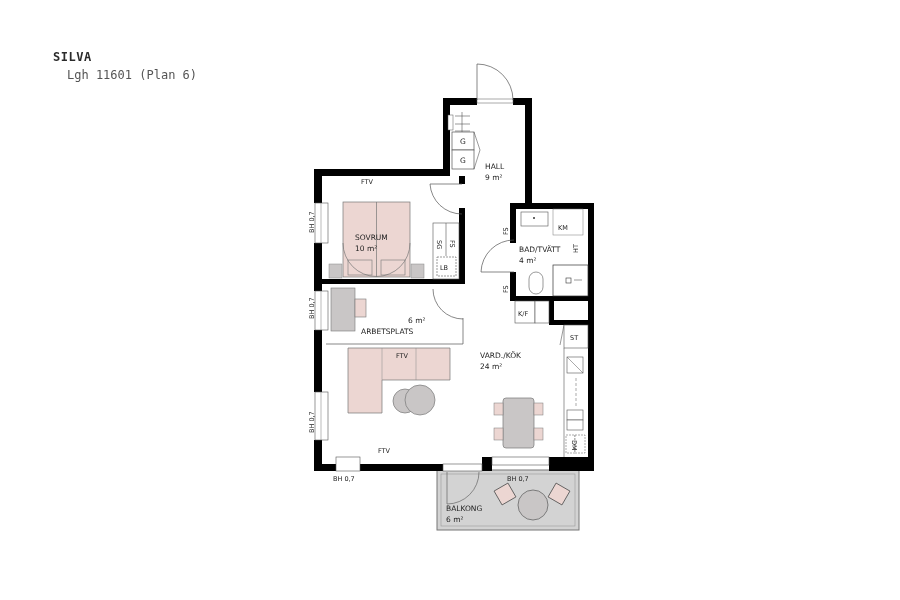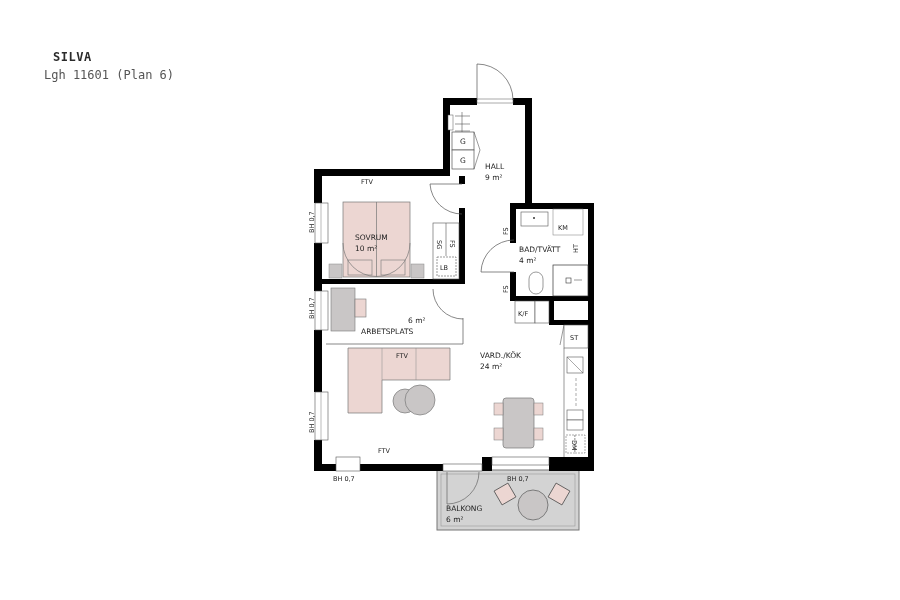--- a/index.html
+++ b/index.html
@@ -1,18 +1,18 @@
 <!DOCTYPE html>
 <html><head>
 <meta charset="utf-8">
 <style>
   html, body { margin:0; padding:0; background:#ffffff; }
   body { width:900px; height:600px; position:relative; overflow:hidden; font-family:"DejaVu Sans Mono", monospace; }
   .title { position:absolute; left:53px; top:50px; font-size:12px; font-weight:bold; color:#2b2b2b; letter-spacing:0.5px; }
-  .subtitle { position:absolute; left:44px; top:68px; font-size:12px; color:#555555; }
+  .subtitle { position:absolute; left:67px; top:68px; font-size:12px; color:#555555; }
   svg { position:absolute; left:0; top:0; }
   .lbl { font-family:"DejaVu Sans", sans-serif; font-size:7.5px; fill:#222; }
   .lbl-sm { font-family:"DejaVu Sans", sans-serif; font-size:6.5px; fill:#222; }
 </style>
 </head>
 <body>
 
 <div class="title">SILVA</div>
 <div class="subtitle">Lgh 11601 (Plan 6)</div>
 

